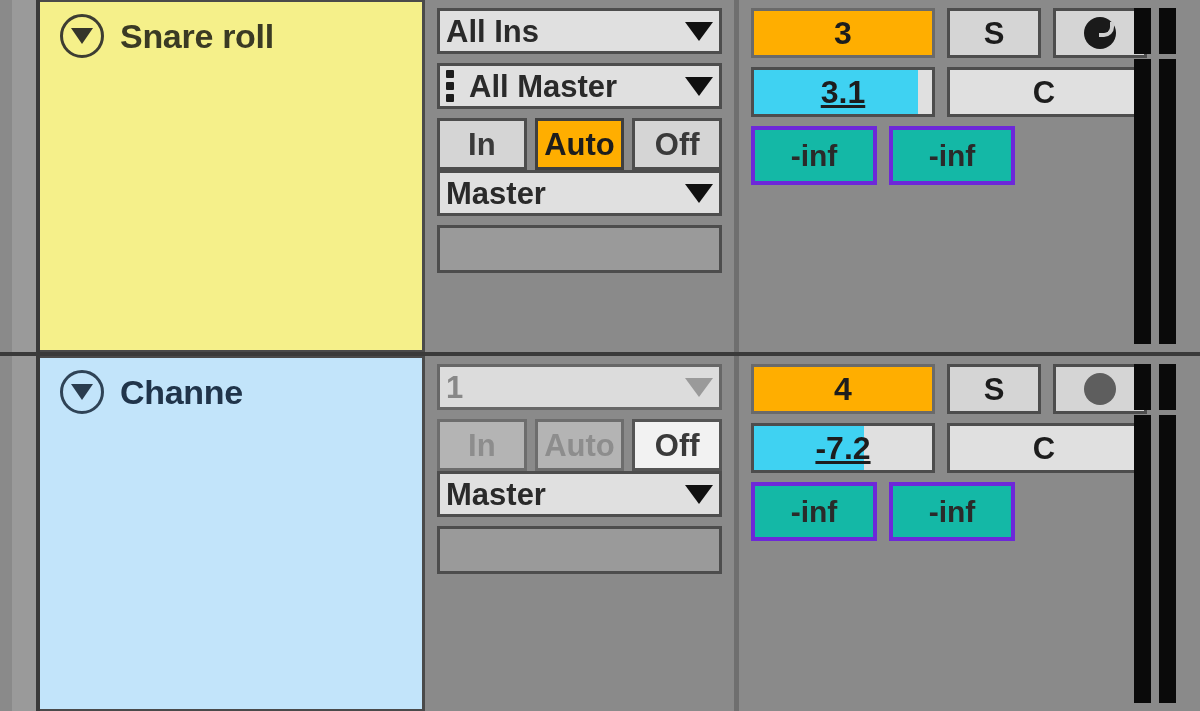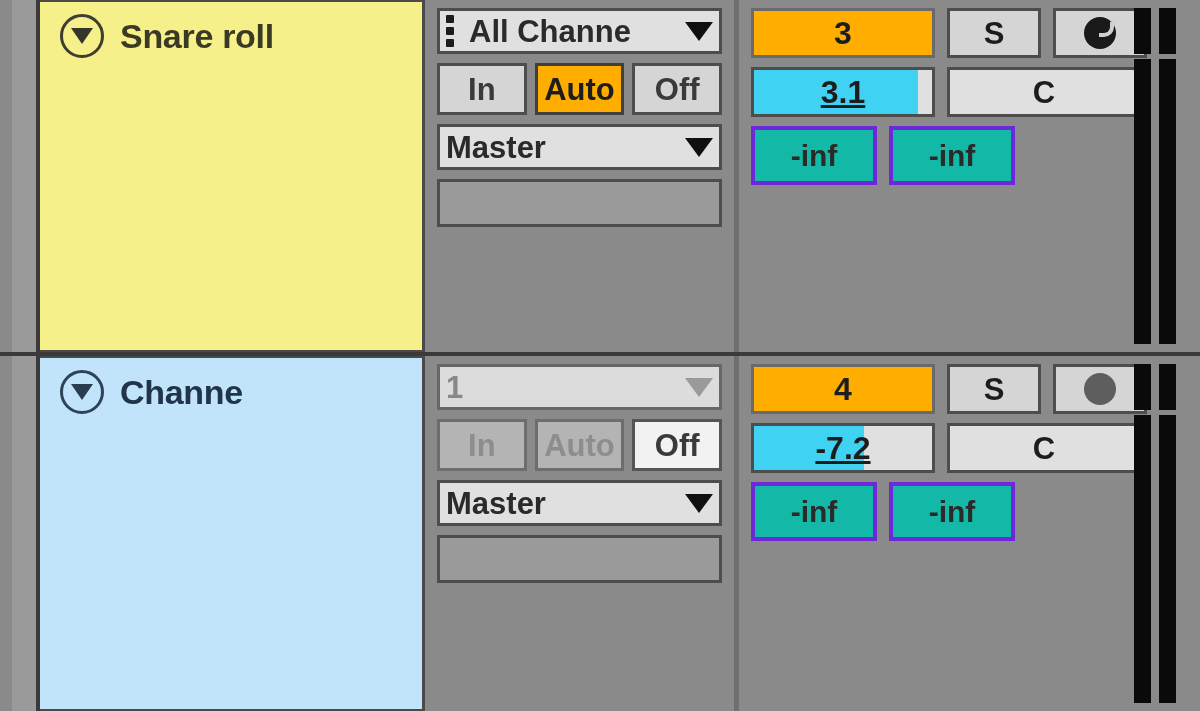--- a/index.html
+++ b/index.html
@@ -147,21 +147,20 @@
     display: block;
     width: 8px; height: 8px;
     background: #1c1c1c;
     border-radius: 1px;
   }
 
   
   .mon-row {
     display: flex;
     gap: 8px;
-    margin-bottom: 9px;
     height: 52px;
   }
   .mon-btn {
     flex: 1 1 0;
     border: 3px solid #4d4d4d;
     background: #d5d5d5;
     display: flex;
     align-items: center;
     justify-content: center;
     font-size: 31px;
@@ -350,28 +349,32 @@
     <div class="name-panel" id="np0" style="background: rgb(245, 240, 138);">
       <div class="name-header">
         <div class="fold-btn">
           <span class="fold-tri"></span>
         </div>
         <div class="track-title">Snare roll</div>
       </div>
     </div>
 
     <div class="routing-col">
+      <div class="ctl">
+        <span class="ctl-label">All Ins</span>
+        <span class="caret"></span>
+      </div>
 
       <div class="ctl">
         <span class="midi-dots">
           <i></i>
             <i></i>
             <i></i>
         </span>
-        <span class="ctl-label">All Channe</span>
+        <span class="ctl-label">All Master</span>
         <span class="caret"></span>
       </div>
 
       <div class="mon-row">
         <div class="mon-btn">In</div>
         <div class="mon-btn active">Auto</div>
         <div class="mon-btn">Off</div>
       </div>
 
       <div class="ctl">

